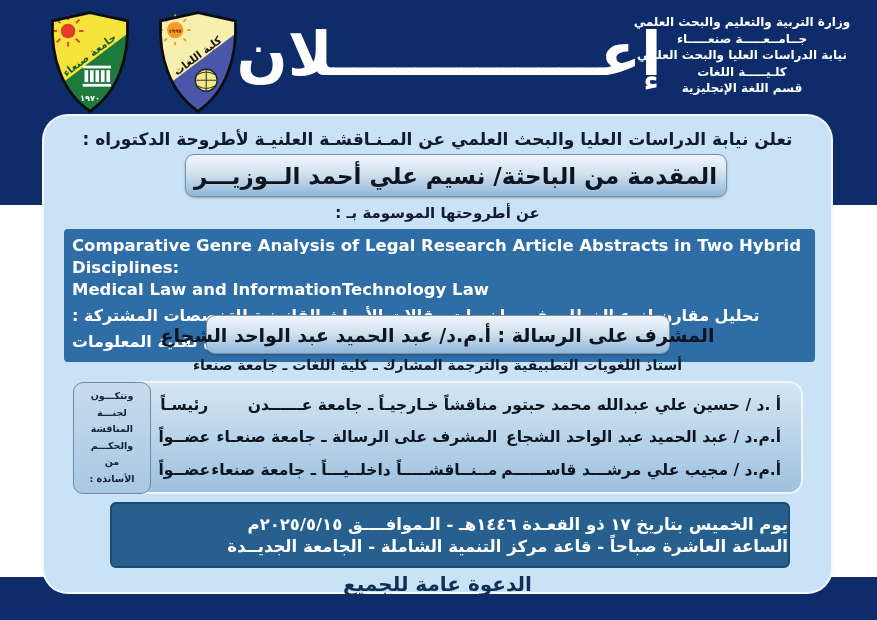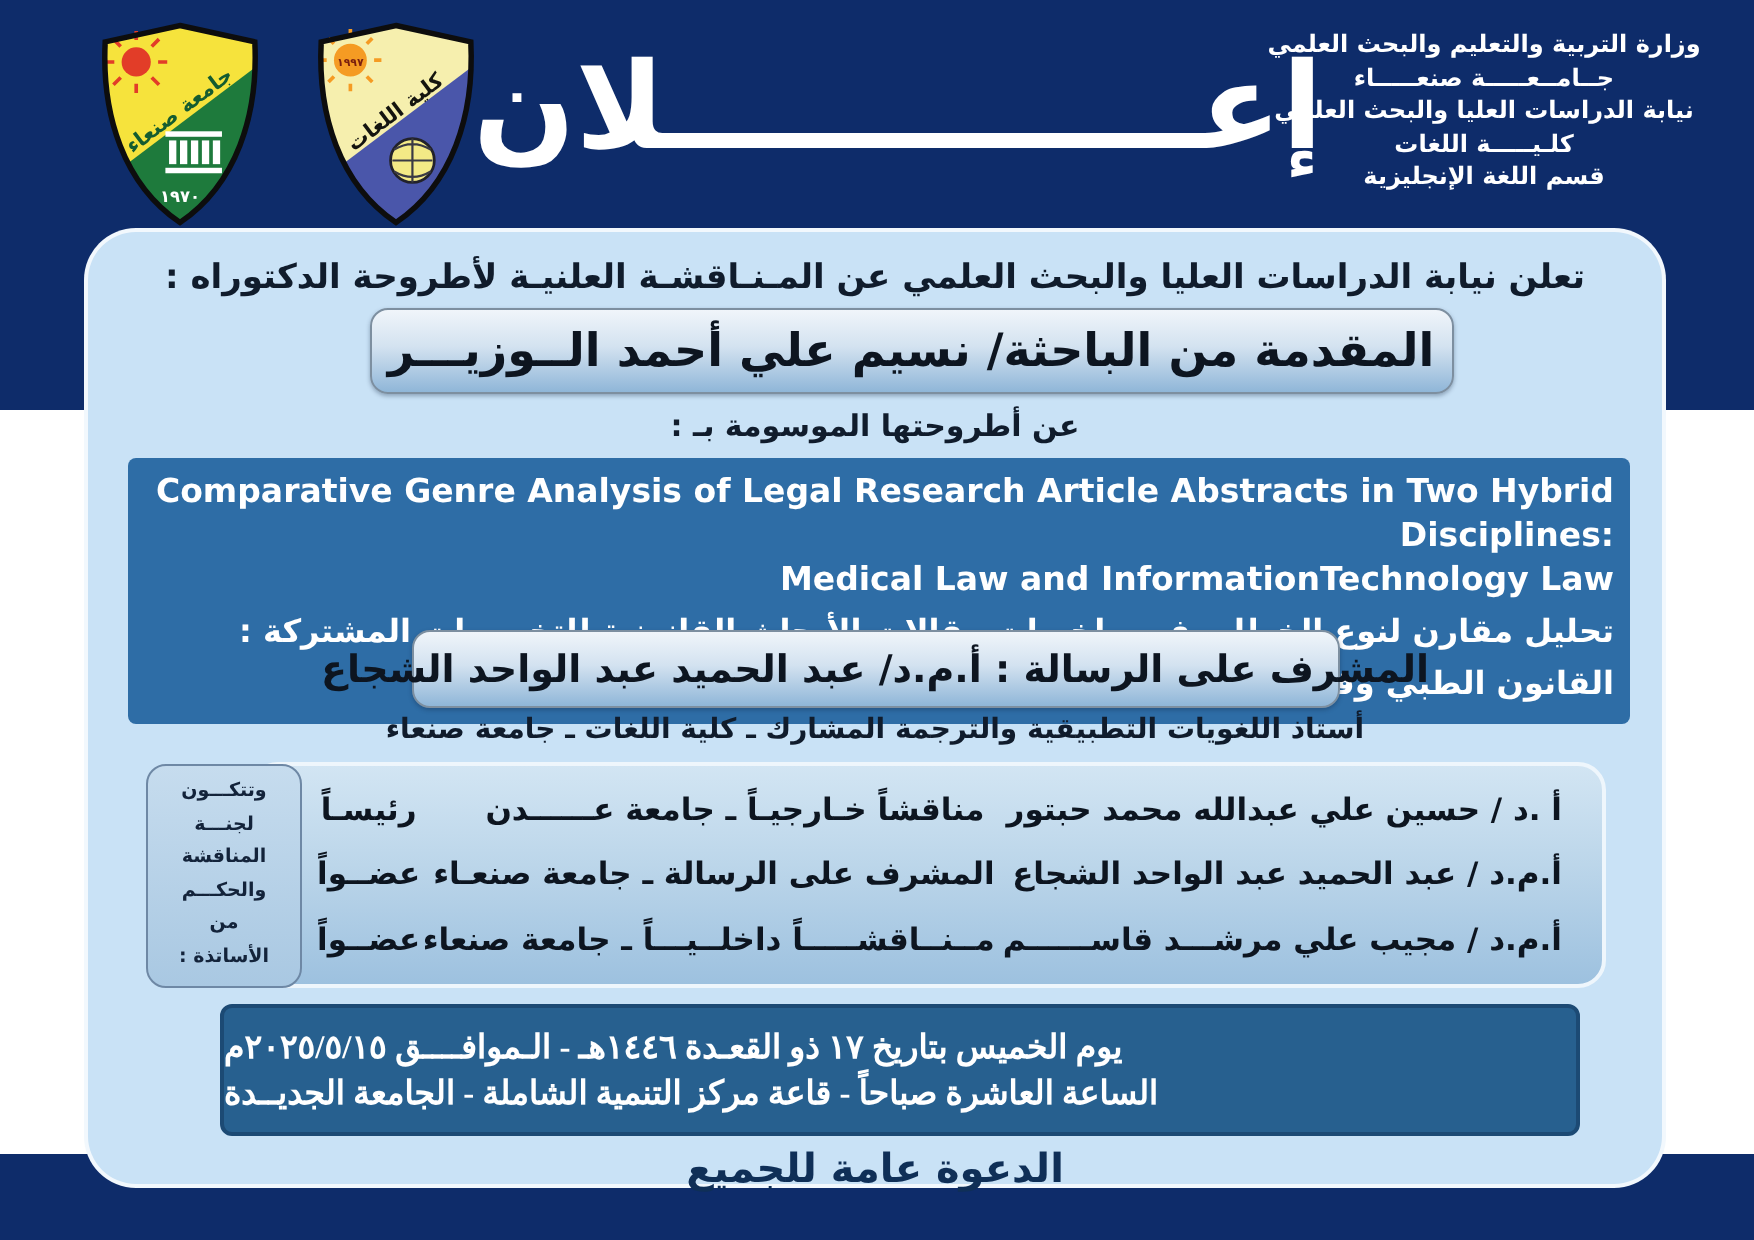--- a/index.html
+++ b/index.html
@@ -31,49 +31,49 @@
     background:linear-gradient(180deg,#f0f5fa 0%,#d3e2f0 45%,#8fb6d8 100%);
     border:1px solid #7d8fa0;border-radius:9px;
     box-shadow:0 1px 2px rgba(20,40,70,.35);
     display:flex;align-items:center;justify-content:center;}
   .name-box{position:absolute;top:38px;left:50%;transform:translateX(-50%);
     width:540px;height:41px;margin-left:18px;}
   .name-box span{font-size:23px;font-weight:bold;color:#0d1520;white-space:nowrap;}
   .thesis-lead{position:absolute;top:88px;left:0;width:100%;text-align:center;
     font-size:15px;font-weight:bold;color:#101c2c;}
   .title-box{position:absolute;top:113px;left:20px;width:751px;box-sizing:border-box;
-    background:#2e6da6;border-radius:4px;padding:6px 8px 7px;text-align:right;color:#ffffff;}
+    background:#2e6da6;border-radius:4px;padding:6px 8px 7px;text-align:left;color:#ffffff;}
   .title-en{direction:ltr;font-size:16.5px;font-weight:bold;line-height:22px;}
   .title-ar{direction:rtl;font-size:16px;font-weight:bold;line-height:26px;margin-top:2px;}
   .sup-box{position:absolute;top:199px;left:50%;transform:translateX(-50%);
     width:462px;height:37px;}
   .sup-box span{font-size:19px;font-weight:bold;color:#0d1520;white-space:nowrap;}
   .sup-title{position:absolute;top:241px;left:0;width:100%;text-align:center;
     font-size:14px;font-weight:bold;color:#101c2c;}
 
   
   .committee-box{position:absolute;top:265px;right:28px;width:678px;height:113px;
     background:linear-gradient(180deg,#d2e5f3 0%,#bcd6ea 45%,#9dc1df 100%);
     border:2px solid #eef6fc;border-radius:14px;box-sizing:border-box;
     display:flex;flex-direction:column;justify-content:space-around;padding:6px 4px;}
   .crow{display:grid;grid-template-columns:45% 39% 16%;align-items:center;direction:rtl;}
   .crow .cname{text-align:right;padding-right:16px;}
-  .crow .crole{text-align:center;}
+  .crow .crole{}
   .crow .cpos{text-align:center;}
   .crow span{font-size:15.5px;font-weight:bold;color:#0d1520;white-space:nowrap;}
   .committee-label{position:absolute;top:266px;left:29px;width:78px;height:112px;
     background:linear-gradient(180deg,#c6dcee 0%,#a9c8e2 100%);
     border:1px solid #6e88a5;border-radius:10px;box-sizing:border-box;
     text-align:center;padding-top:5px;}
   .committee-label div{font-size:9.5px;font-weight:bold;color:#13233a;line-height:16.5px;white-space:nowrap;}
 
   
   .schedule-box{position:absolute;top:386px;left:66px;width:680px;height:66px;
     background:#27608f;border:2px solid #1c4a74;border-radius:6px;box-sizing:border-box;
-    display:flex;flex-direction:column;align-items:flex-end;justify-content:center;gap:3px;font-family:Liberation Serif, serif;}
+    display:flex;flex-direction:column;align-items:flex-start;justify-content:center;gap:3px;}
   .schedule-box div{color:#ffffff;font-size:16.5px;font-weight:bold;white-space:nowrap;direction:rtl;}
   .invite{position:absolute;top:456px;left:0;width:100%;text-align:center;
     font-size:20px;font-weight:bold;color:#0f2f57;}
 
   svg text{font-family:"DejaVu Sans", sans-serif;}
 </style>
 </head>
 <body>
 
 <div class="white-band"></div>

